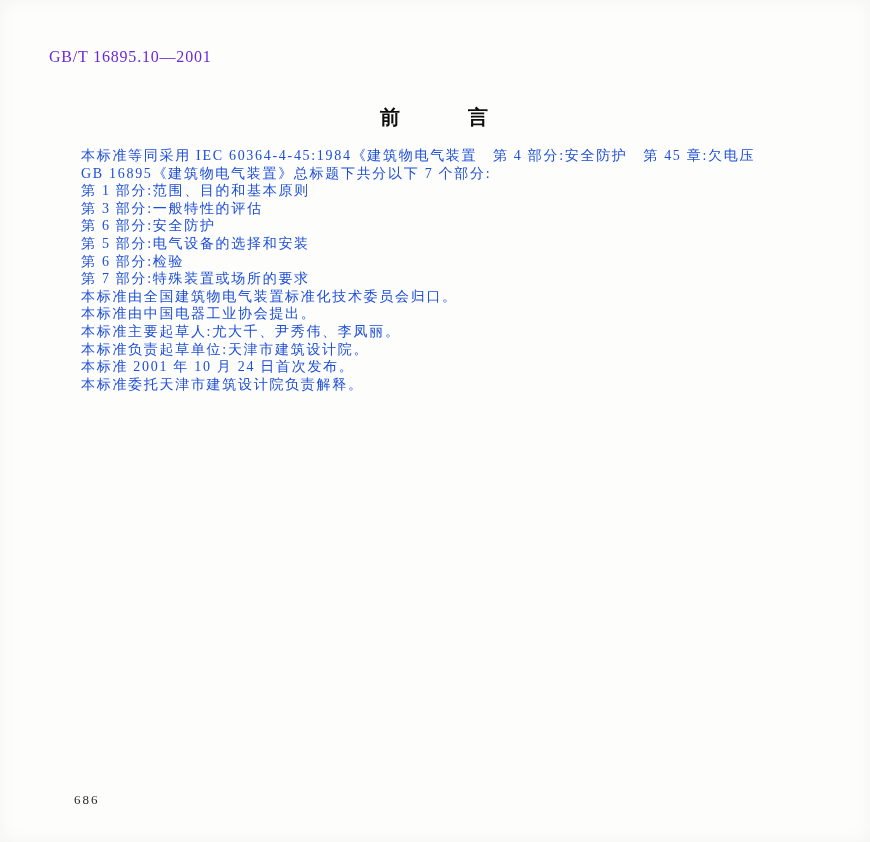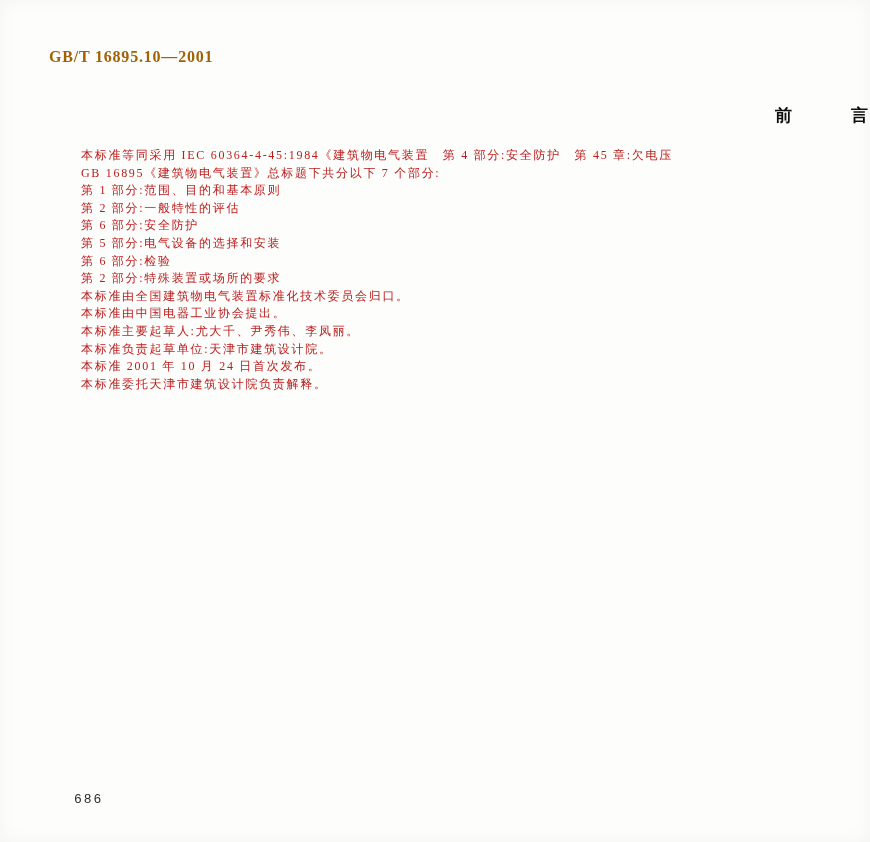--- a/index.html
+++ b/index.html
@@ -15,83 +15,82 @@
     background: #fdfdfc;
     color: #1c1c1c;
     overflow: hidden;
     box-shadow: inset 0 0 18px rgba(0,0,0,0.04);
   }
   .doc-header {
     position: absolute;
     left: 49px;
     top: 48px;
     font-size: 16px;
-    font-weight: bold;
+    font-weight: normal;
     letter-spacing: 0.8px;
-    color: #a16207;
+    color: #6d28d9;
     white-space: pre;
   }
   .doc-title {
     position: absolute;
     top: 104px;
     left: 0;
     width: 100%;
     margin: 0;
-    text-align: right;
-    font-size: 17px;
+    text-align: center;
+    font-size: 20px;
     font-weight: bold;
     letter-spacing: 2px;
     white-space: pre;
     color: #0e0e0e;
   }
   .doc-body {
     position: absolute;
     left: 48px;
     top: 147px;
     width: 792px;
-    font-size: 12px;
+    font-size: 14px;
     line-height: 17.6px;
     letter-spacing: 1.7px;
-    color: #b91c1c;
+    color: #1d4ed8;
   }
   .line {
     margin: 0;
     white-space: pre;
   }
   .line.indent {
     padding-left: 33px;
   }
   .page-number {
     position: absolute;
     left: 74px;
     top: 792px;
     font-size: 13px;
     letter-spacing: 2px;
     color: #2a2a2a;
-    font-family: Liberation Mono, monospace;
   }
 </style>
 </head>
 <body>
 
 <div class="page">
 
   <div class="doc-header">GB/T 16895.10—2001</div>
 
   <h1 class="doc-title">前　　　言</h1>
 
   <div class="doc-body">
     <p class="line indent">本标准等同采用 IEC 60364-4-45:1984《建筑物电气装置　第 4 部分:安全防护　第 45 章:欠电压</p>
     <p class="line indent">GB 16895《建筑物电气装置》总标题下共分以下 7 个部分:</p>
     <p class="line indent">第 1 部分:范围、目的和基本原则</p>
-    <p class="line indent">第 2 部分:一般特性的评估</p>
+    <p class="line indent">第 3 部分:一般特性的评估</p>
     <p class="line indent">第 6 部分:安全防护</p>
     <p class="line indent">第 5 部分:电气设备的选择和安装</p>
     <p class="line indent">第 6 部分:检验</p>
-    <p class="line indent">第 2 部分:特殊装置或场所的要求</p>
+    <p class="line indent">第 7 部分:特殊装置或场所的要求</p>
     <p class="line indent">本标准由全国建筑物电气装置标准化技术委员会归口。</p>
     <p class="line indent">本标准由中国电器工业协会提出。</p>
     <p class="line indent">本标准主要起草人:尤大千、尹秀伟、李凤丽。</p>
     <p class="line indent">本标准负责起草单位:天津市建筑设计院。</p>
     <p class="line indent">本标准 2001 年 10 月 24 日首次发布。</p>
     <p class="line indent">本标准委托天津市建筑设计院负责解释。</p>
   </div>
 
   <div class="page-number">686</div>
 

